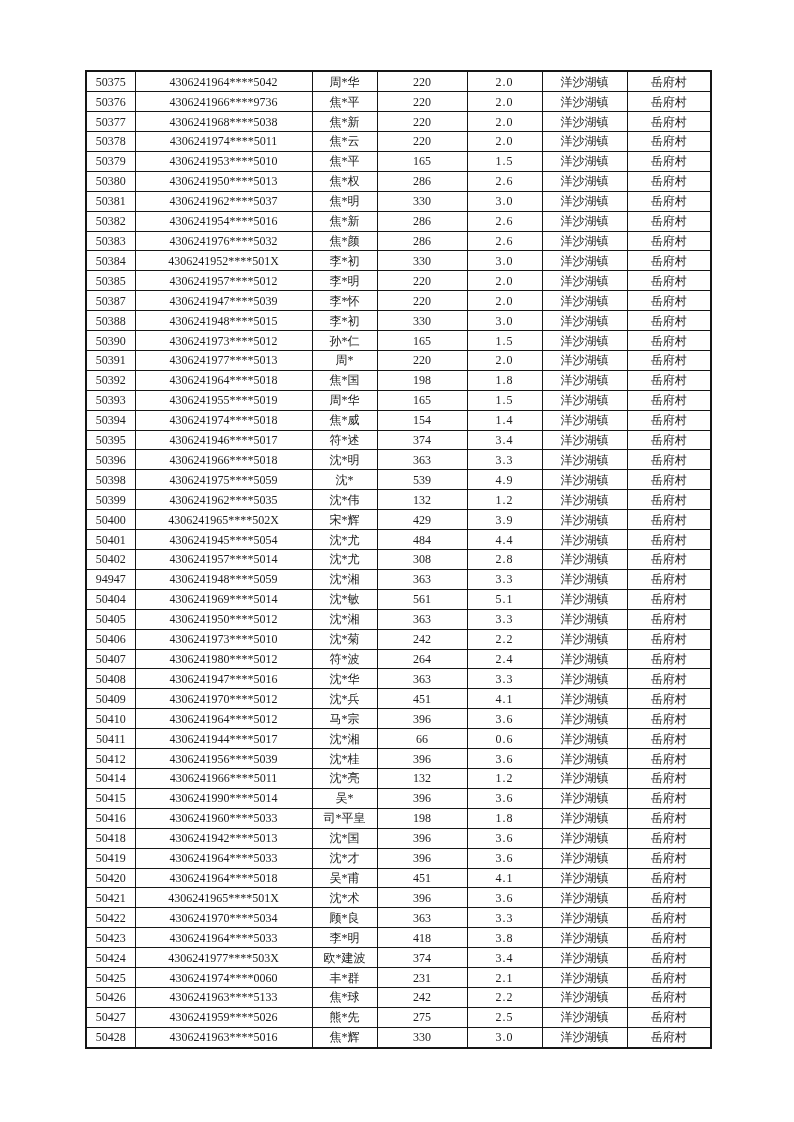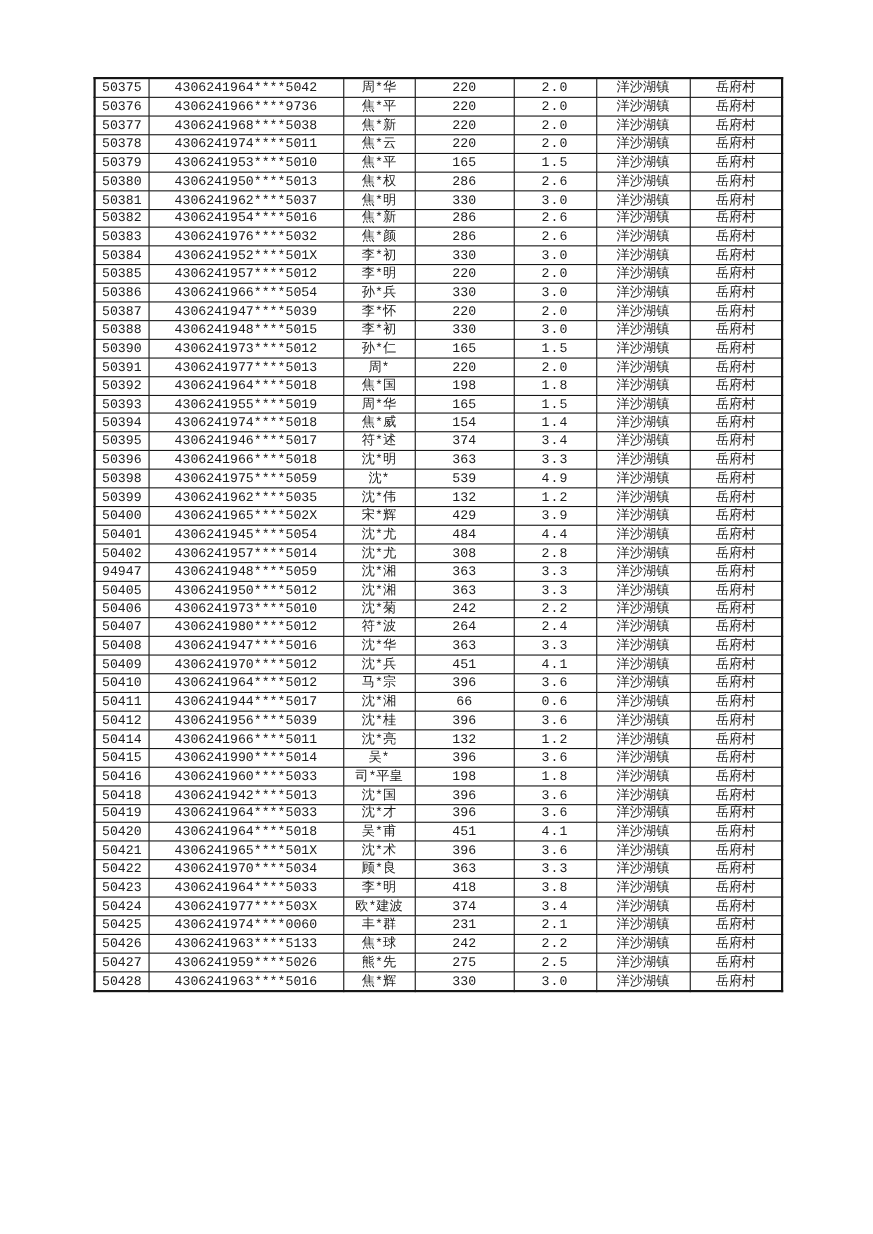--- a/index.html
+++ b/index.html
@@ -13,25 +13,24 @@
     height: 1122px;
     background: #ffffff;
     overflow: hidden;
     font-family: "Liberation Serif", "DejaVu Serif", serif;
   }
   table.roster {
     position: absolute;
     left: 85px;
     top: 70px;
     width: 625px;
-    height: 832px;
+    height: 979px;
     border-collapse: collapse;
     table-layout: fixed;
     border: 2.2px solid #161616;
-    font-family: Liberation Mono, monospace;
   }
   table.roster td {
     border: 1.4px solid #161616;
     padding: 0;
     text-align: center;
     vertical-align: middle;
     font-size: 12px;
     line-height: 1;
     color: #1c1c1c;
     white-space: nowrap;
@@ -149,29 +148,20 @@
         <tr>
           <td>50385</td>
           <td>4306241957****5012</td>
           <td>李*明</td>
           <td>220</td>
           <td class="rate">2.0</td>
           <td>洋沙湖镇</td>
           <td>岳府村</td>
         </tr>
         <tr>
-          <td>50386</td>
-          <td>4306241966****5054</td>
-          <td>孙*兵</td>
-          <td>330</td>
-          <td class="rate">3.0</td>
-          <td>洋沙湖镇</td>
-          <td>岳府村</td>
-        </tr>
-        <tr>
           <td>50387</td>
           <td>4306241947****5039</td>
           <td>李*怀</td>
           <td>220</td>
           <td class="rate">2.0</td>
           <td>洋沙湖镇</td>
           <td>岳府村</td>
         </tr>
         <tr>
           <td>50388</td>
@@ -293,20 +283,29 @@
         <tr>
           <td>94947</td>
           <td>4306241948****5059</td>
           <td>沈*湘</td>
           <td>363</td>
           <td class="rate">3.3</td>
           <td>洋沙湖镇</td>
           <td>岳府村</td>
         </tr>
         <tr>
+          <td>50404</td>
+          <td>4306241969****5014</td>
+          <td>沈*敏</td>
+          <td>561</td>
+          <td class="rate">5.1</td>
+          <td>洋沙湖镇</td>
+          <td>岳府村</td>
+        </tr>
+        <tr>
           <td>50405</td>
           <td>4306241950****5012</td>
           <td>沈*湘</td>
           <td>363</td>
           <td class="rate">3.3</td>
           <td>洋沙湖镇</td>
           <td>岳府村</td>
         </tr>
         <tr>
           <td>50406</td>

